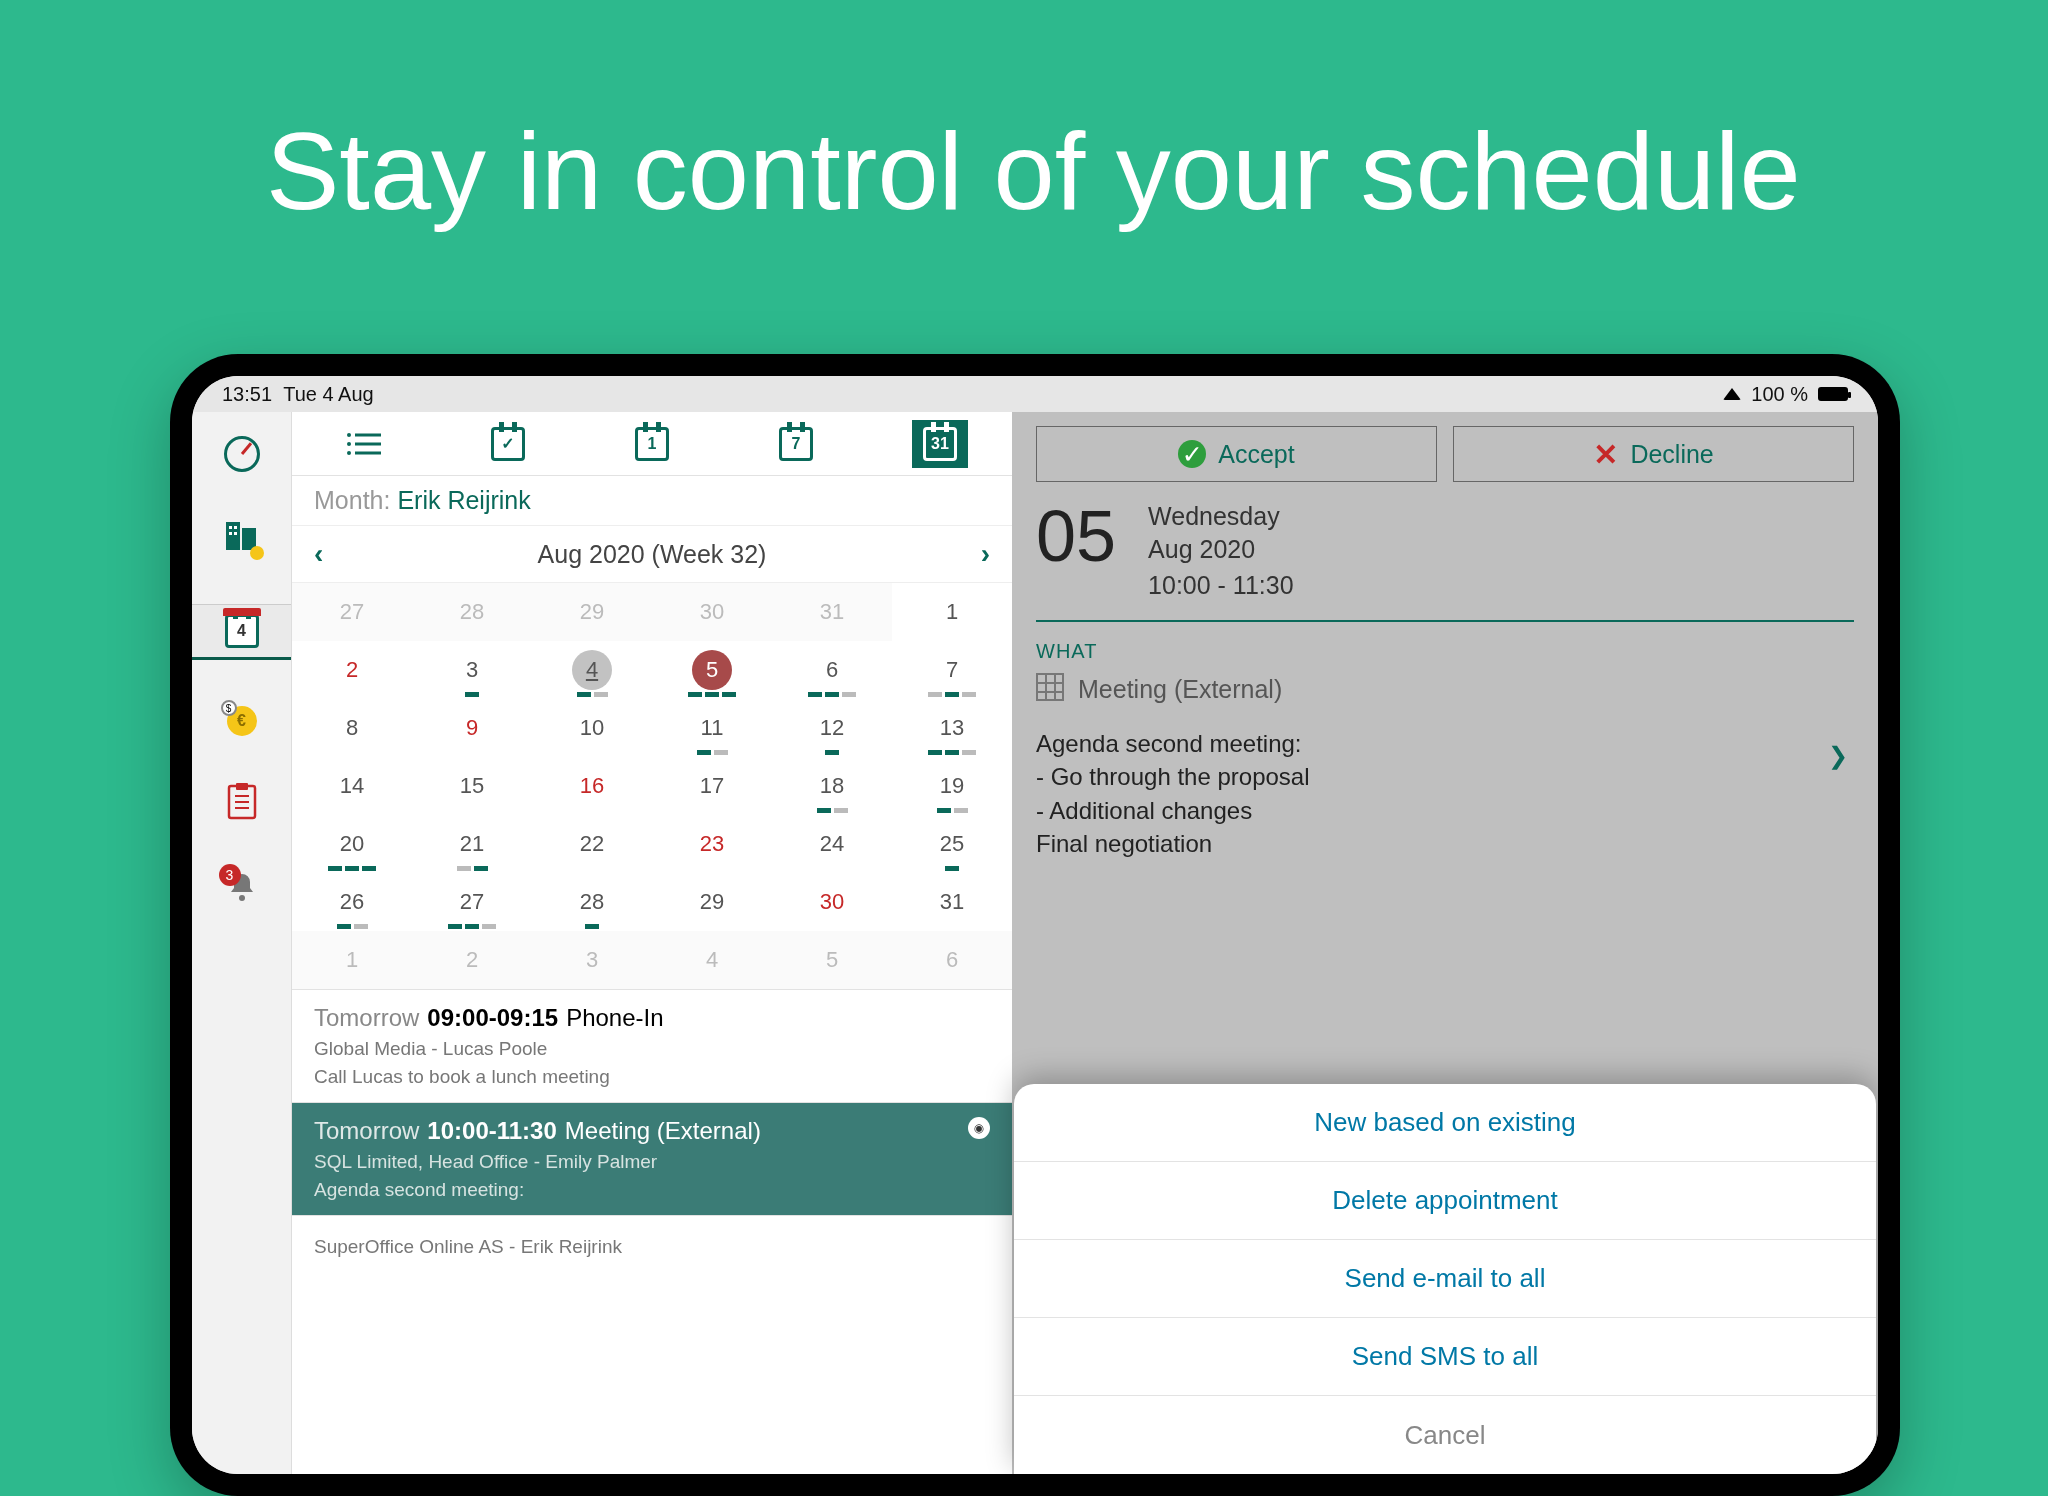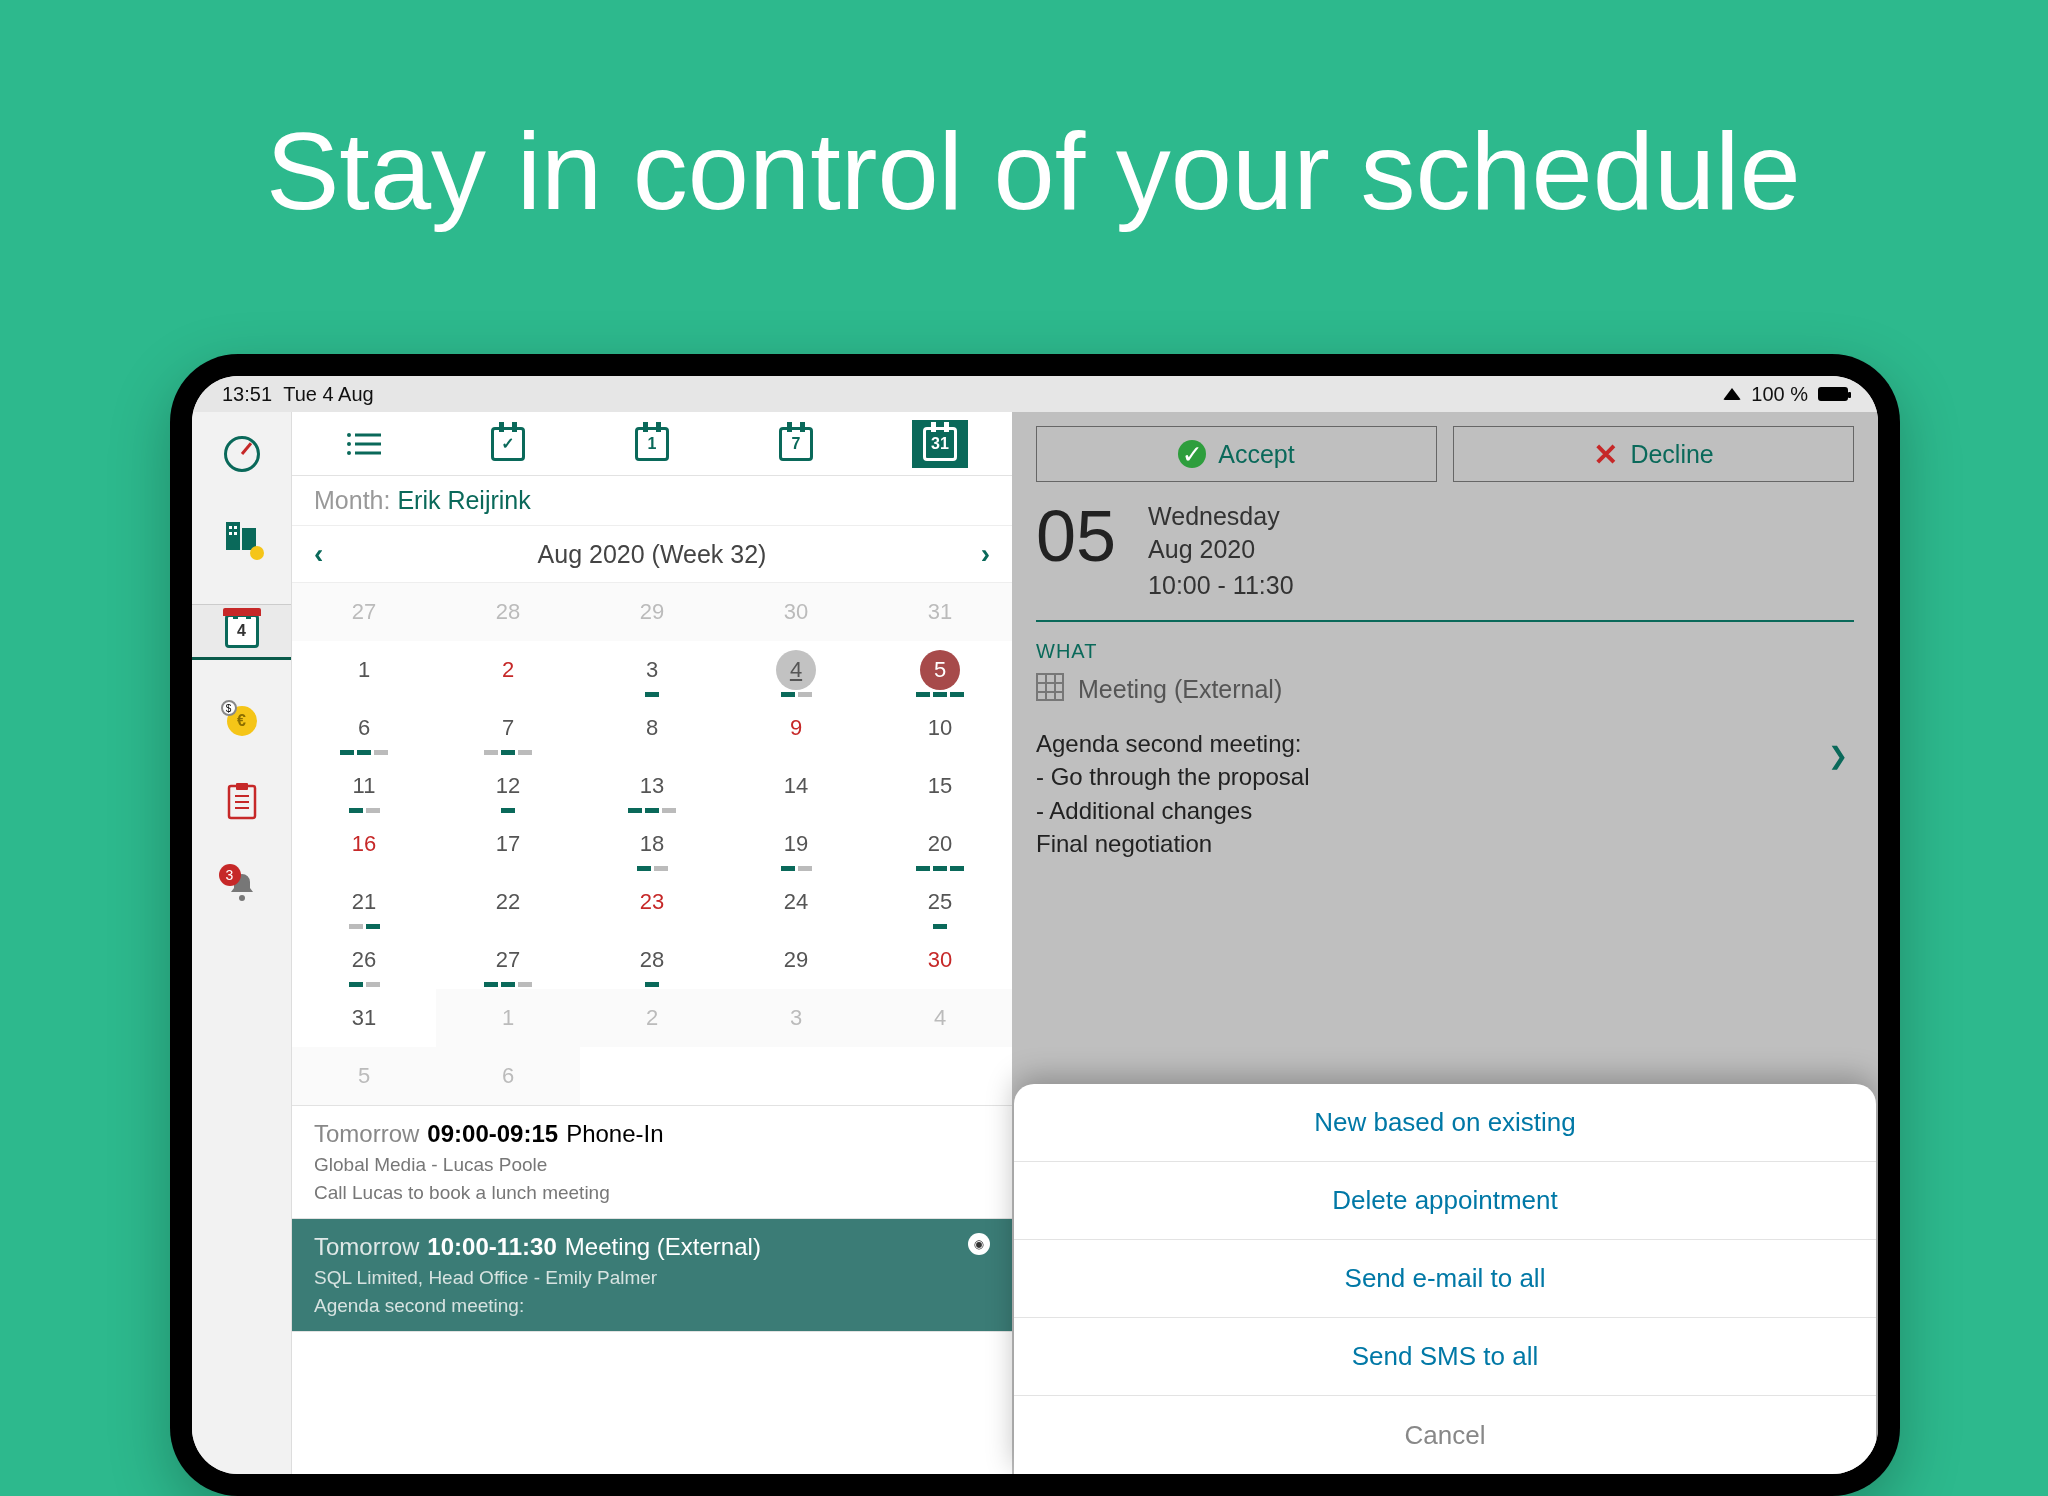--- a/index.html
+++ b/index.html
@@ -19,21 +19,21 @@
   .viewtab { width:56px; height:48px; display:flex; align-items:center; justify-content:center; position:relative; }
   .viewtab.active { background:#0a695a; }
   .calbox { width:34px; height:34px; border:3px solid #0a695a; border-radius:4px; display:flex; align-items:center; justify-content:center; font-size:16px; font-weight:700; color:#0a695a; position:relative; }
   .calbox::before { content:''; position:absolute; top:-8px; left:5px; width:5px; height:10px; background:#0a695a; }
   .calbox::after { content:''; position:absolute; top:-8px; right:5px; width:5px; height:10px; background:#0a695a; }
   .calbox-w { border-color:#fff; color:#fff; }
   .calbox-w::before,.calbox-w::after { background:#fff; }
   .monthhead { padding:10px 22px; color:#999; font-size:25px; border-bottom:1px solid #eee;}
   .monthhead span.user { color:#0a695a; }
   .navhead { display:flex; align-items:center; justify-content:space-between; padding:12px 22px; font-size:25px; color:#444; border-bottom:1px solid #eee;}
-  .calgrid { display:grid; grid-template-columns:repeat(5,1fr); }
+  .calgrid { display:grid; grid-template-columns:repeat(6,1fr); }
   .cell { height:58px; display:flex; flex-direction:column; align-items:center; justify-content:center; font-size:22px; color:#555; position:relative; }
   .cell.dim { color:#bbb; background:#fafafa; }
   .cell.sun { color:#c62828; }
   .cell .num { display:flex; align-items:center; justify-content:center; width:40px; height:40px; border-radius:50%; }
   .cell.today .num { background:#c2c2c2; text-decoration:underline; }
   .cell.sel .num { background:#a74a4a; color:#fff; }
   .marks { position:absolute; bottom:2px; left:0; right:0; display:flex; justify-content:center; gap:3px; }
   .mk { width:14px; height:5px; background:#0a695a; }
   .mk.gray { background:#bbb; }
   .list { }
@@ -370,20 +370,21 @@
                 <div class="top"><span class="lbl">Tomorrow</span><span class="tm">09:00-09:15</span><span>Phone-In</span></div>
                 <div class="sub">Global Media  -  Lucas Poole</div>
                 <div class="sub">Call Lucas to book a lunch meeting</div>
               </div>
               <div class="item sel">
                 <div class="top"><span class="eye">◉</span><span class="lbl">Tomorrow</span><span class="tm">10:00-11:30</span><span>Meeting (External)</span></div>
                 <div class="sub">SQL Limited, Head Office  -  Emily Palmer</div>
                 <div class="sub">Agenda second meeting:</div>
               </div>
               <div class="item">
+                <div class="sub">SuperOffice Online AS  -  Erik Reijrink</div>
               </div>
             </div>
         </div>
 
         <div class="right-pane">
           <div class="btnrow">
             <div class="bigbtn">
               <span style="display:inline-flex;width:28px;height:28px;background:#2e9e3d;border-radius:50%;align-items:center;justify-content:center;color:#fff;">✓</span>
               <span>Accept</span>
             </div>

